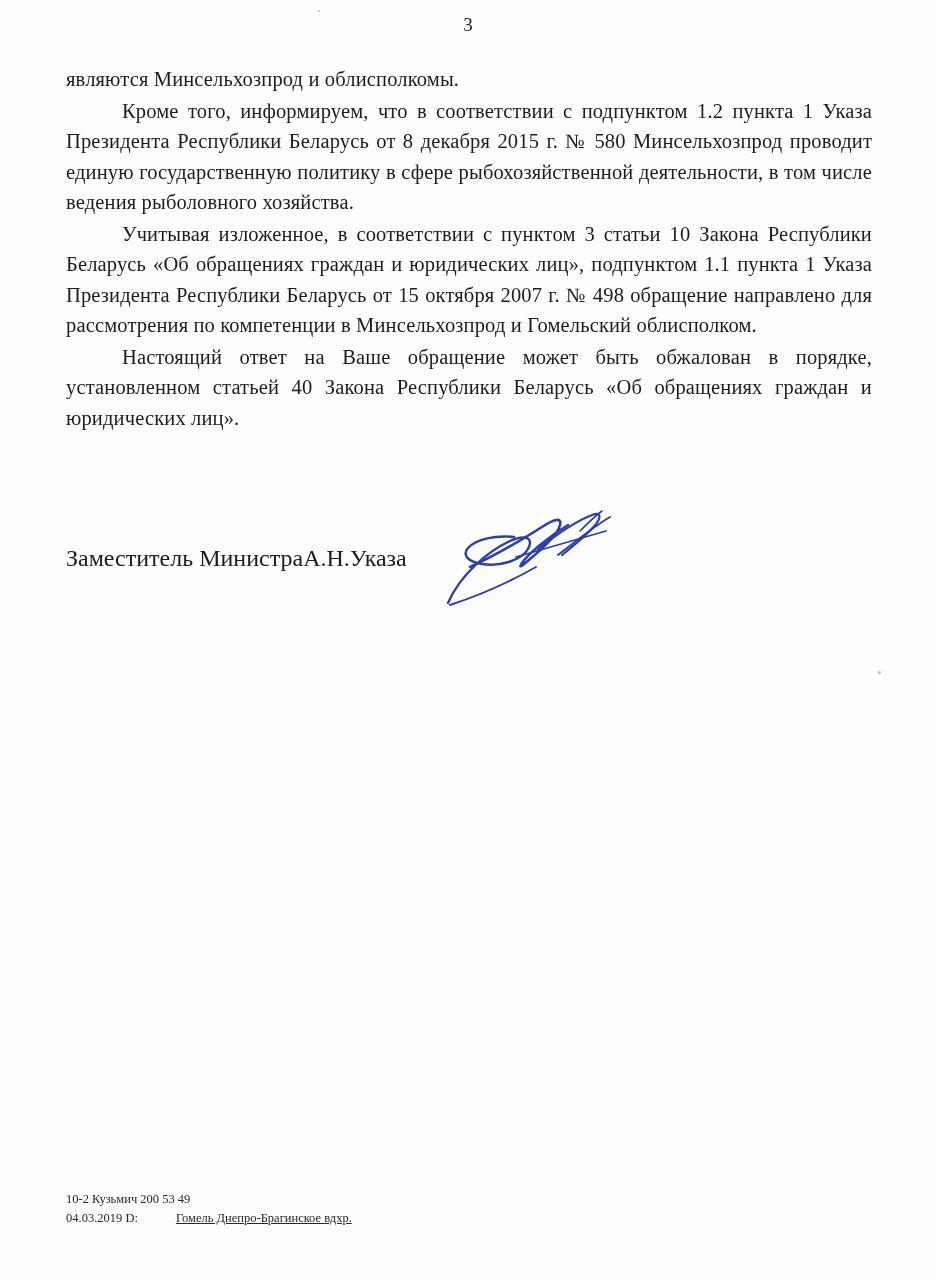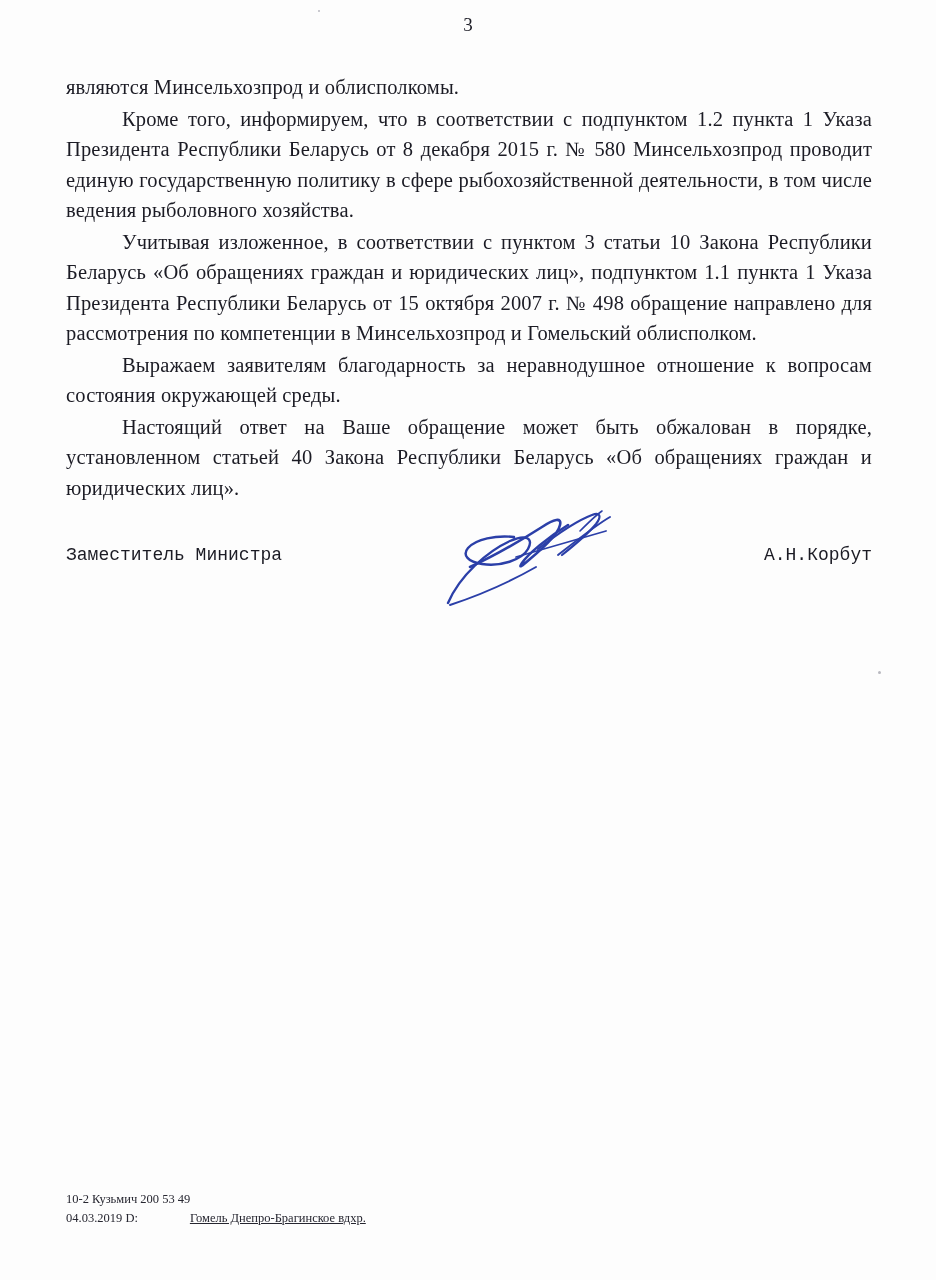--- a/index.html
+++ b/index.html
@@ -24,21 +24,21 @@
     position: absolute;
     top: 14px;
     left: 0;
     width: 936px;
     text-align: center;
     font-size: 19px;
     color: #1d1d26;
   }
   .body-text {
     position: absolute;
-    top: 72px;
+    top: 64px;
     left: 66px;
     width: 806px;
   }
   .para {
     margin: 0 0 1px 0;
     font-size: 20.5px;
     line-height: 30.5px;
     text-align: justify;
     text-justify: inter-word;
     color: #1b1b24;
@@ -46,25 +46,24 @@
   }
   .para.indent {
     text-indent: 56px;
   }
   .sign-row {
     position: absolute;
     top: 545px;
     left: 66px;
     width: 806px;
     display: flex;
-    justify-content: space-between;
+    justify-content: flex-start;
     align-items: flex-start;
-    font-size: 18px;
+    font-size: 24px;
     color: #1b1b24;
-    font-family: Liberation Mono, monospace;
   }
   .sign-title {
     white-space: nowrap;
   }
   .sign-name {
     white-space: nowrap;
   }
   .signature {
     position: absolute;
     top: 505px;
@@ -77,21 +76,21 @@
     position: absolute;
     left: 66px;
     top: 1190px;
     font-family: "Liberation Serif", serif;
     font-size: 12.5px;
     color: #262630;
     line-height: 19px;
   }
   .footer .line2 {
     display: flex;
-    gap: 30px;
+    gap: 16px;
   }
   .footer .line2 .right {
     padding-left: 22px;
     text-decoration: underline;
   }
   .speck {
     position: absolute;
     width: 2px;
     height: 2px;
     background: #b9b9c0;
@@ -107,27 +106,26 @@
 
   <div class="speck s1"></div>
   <div class="speck s2"></div>
 
   <div class="page-number">3</div>
 
   <div class="body-text">
     <p class="para">являются Минсельхозпрод и облисполкомы.</p>
     <p class="para indent">Кроме того, информируем, что в соответствии с подпунктом 1.2 пункта 1 Указа Президента Республики Беларусь от 8 декабря 2015 г. № 580 Минсельхозпрод проводит единую государственную политику в сфере рыбохозяйственной деятельности, в том числе ведения рыболовного хозяйства.</p>
     <p class="para indent">Учитывая изложенное, в соответствии с пунктом 3 статьи 10 Закона Республики Беларусь «Об обращениях граждан и юридических лиц», подпунктом 1.1 пункта 1 Указа Президента Республики Беларусь от 15 октября 2007 г. № 498 обращение направлено для рассмотрения по компетенции в Минсельхозпрод и Гомельский облисполком.</p>
-    <p class="para indent">Выражаем заявителям благодарность за неравнодушное отношение к вопросам состояния окружающей среды.</p>
     <p class="para indent">Настоящий ответ на Ваше обращение может быть обжалован в порядке, установленном статьей 40 Закона Республики Беларусь «Об обращениях граждан и юридических лиц».</p>
   </div>
 
   <div class="sign-row">
     <span class="sign-title">Заместитель Министра</span>
-    <span class="sign-name">А.Н.Корбут</span>
+    <span class="sign-name">А.Н.Указа</span>
   </div>
 
   <svg class="signature" viewBox="0 0 220 115" xmlns="http://www.w3.org/2000/svg">
     <g fill="none" stroke="#2b3fa8" stroke-linecap="round" stroke-linejoin="round">
       <path d="M18 98 C 30 70, 58 46, 80 36 C 96 29, 104 33, 98 44 C 92 55, 70 62, 52 59 C 38 57, 32 50, 38 43 C 46 34, 66 30, 84 32" stroke-width="2.4"></path>
       <path d="M40 62 C 62 52, 90 36, 112 22 C 124 14, 132 12, 130 20 C 128 29, 112 44, 100 54 C 92 61, 88 64, 92 58 C 98 49, 118 32, 138 20" stroke-width="2.6"></path>
       <path d="M108 44 C 126 30, 146 16, 162 10 C 170 7, 172 11, 166 19 C 158 29, 142 42, 132 50" stroke-width="2.2"></path>
       <path d="M128 50 C 146 36, 166 20, 180 12" stroke-width="2"></path>
       <path d="M86 52 L 176 26" stroke-width="1.8"></path>
       <path d="M20 100 C 44 92, 78 78, 106 62" stroke-width="1.9"></path>

